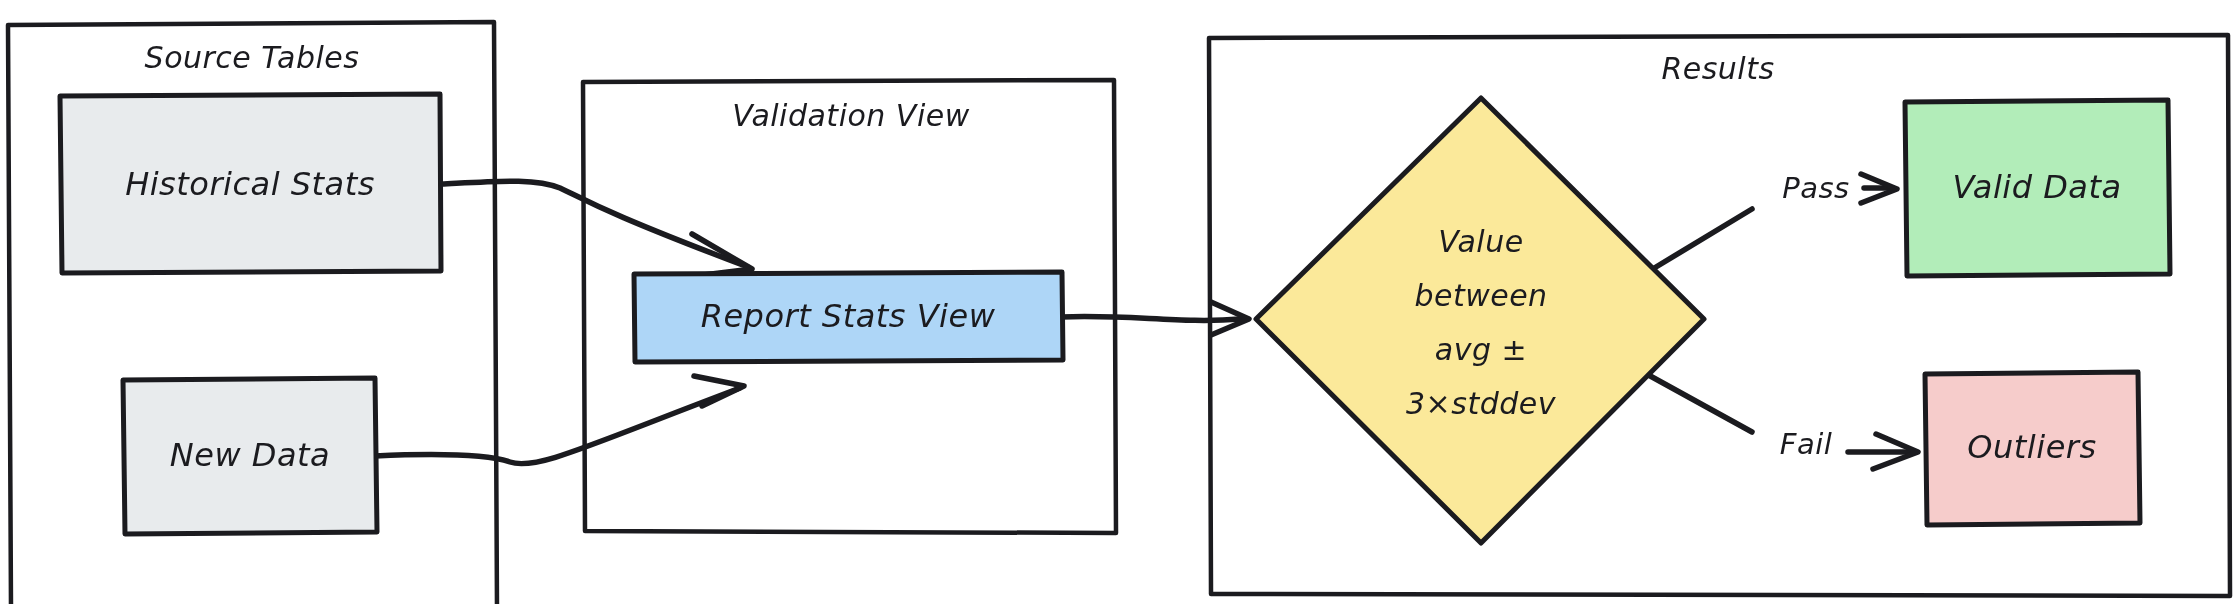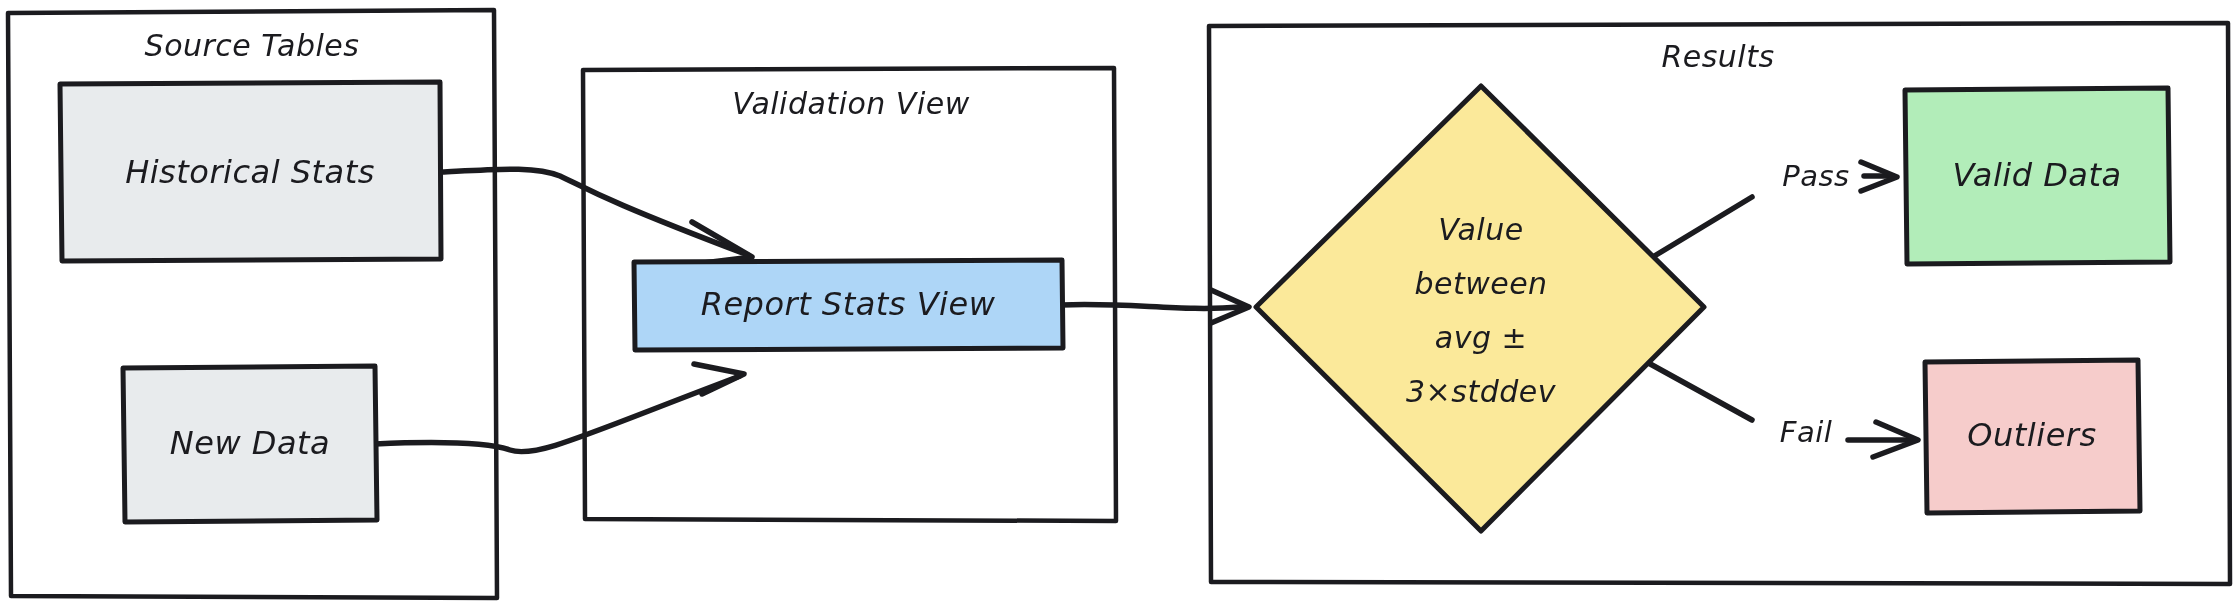--- a/index.html
+++ b/index.html
@@ -1,20 +1,20 @@
 <!DOCTYPE html>
 <html><head>
 <meta charset="utf-8">
 <style>
   html,body{margin:0;padding:0;background:#ffffff;}
   body{
     width:2236px;height:604px;overflow:hidden;position:relative;
     font-family:"DejaVu Sans", sans-serif;
   }
-  #stage{position:absolute;left:0;top:0;width:2236px;height:538px;}
+  #stage{position:absolute;left:0;top:12px;width:2236px;height:538px;}
   svg#diagram{position:absolute;left:0;top:0;width:2236px;height:604px;display:block;}
   .grp-label,.node-label,.edge-label{
     font-family:"DejaVu Sans","Liberation Sans",sans-serif;
     fill:#1b1b1f;
     dominant-baseline:middle;
     text-anchor:middle;
     font-style:italic;
     letter-spacing:0.5px;
   }
   .grp-label{font-size:30px;}

